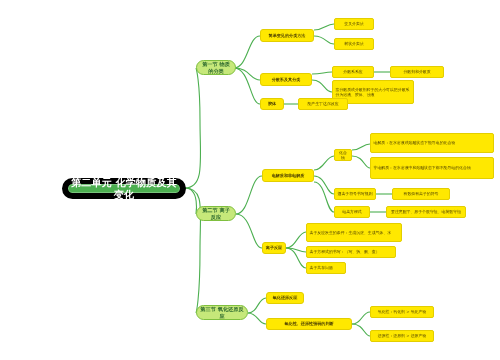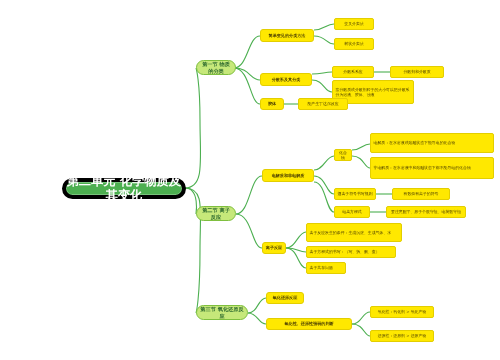--- a/index.html
+++ b/index.html
@@ -5,22 +5,22 @@
   html,body{margin:0;padding:0;background:#ffffff;}
   body{
     width:500px;height:360px;overflow:hidden;position:relative;
     font-family:"DejaVu Sans","Liberation Sans",sans-serif;
   }
   #map{position:absolute;left:0;top:0;width:500px;height:360px;}
   svg.edges{position:absolute;left:0;top:0;width:500px;height:360px;pointer-events:none;}
   .node{position:absolute;box-sizing:border-box;z-index:2;}
 
   .root{
-    background:#4CAF50;border:4px solid #000000;border-radius:14px;
-    color:#ffffff;font-size:12px;font-weight:bold;
+    background:#4CAF50;border:6px solid #000000;border-radius:14px;
+    color:#ffffff;font-size:10px;font-weight:bold;
     display:flex;align-items:center;justify-content:center;
     text-align:center;line-height:1.15;letter-spacing:.2px;
     box-shadow:inset 0 0 0 1px rgba(255,255,255,.25);
   }
   .section{
     background:#C6E87A;border:1px solid #7FBF3F;border-radius:9px;
     color:#2f6b2f;font-size:5.2px;font-weight:bold;
     display:flex;align-items:center;justify-content:center;
     text-align:center;line-height:1.2;padding:1px 3px;
   }

